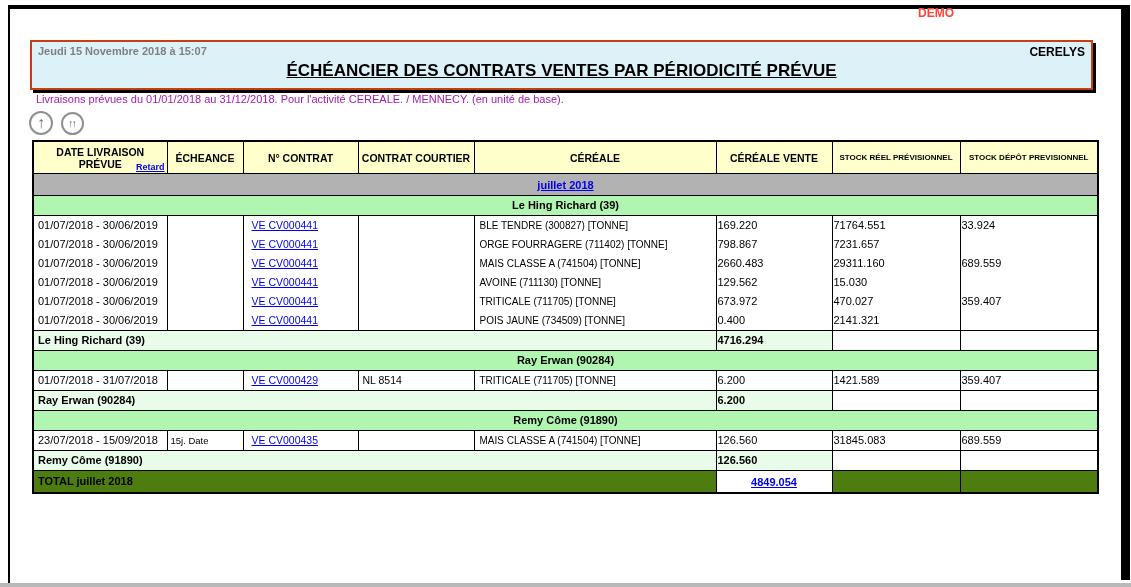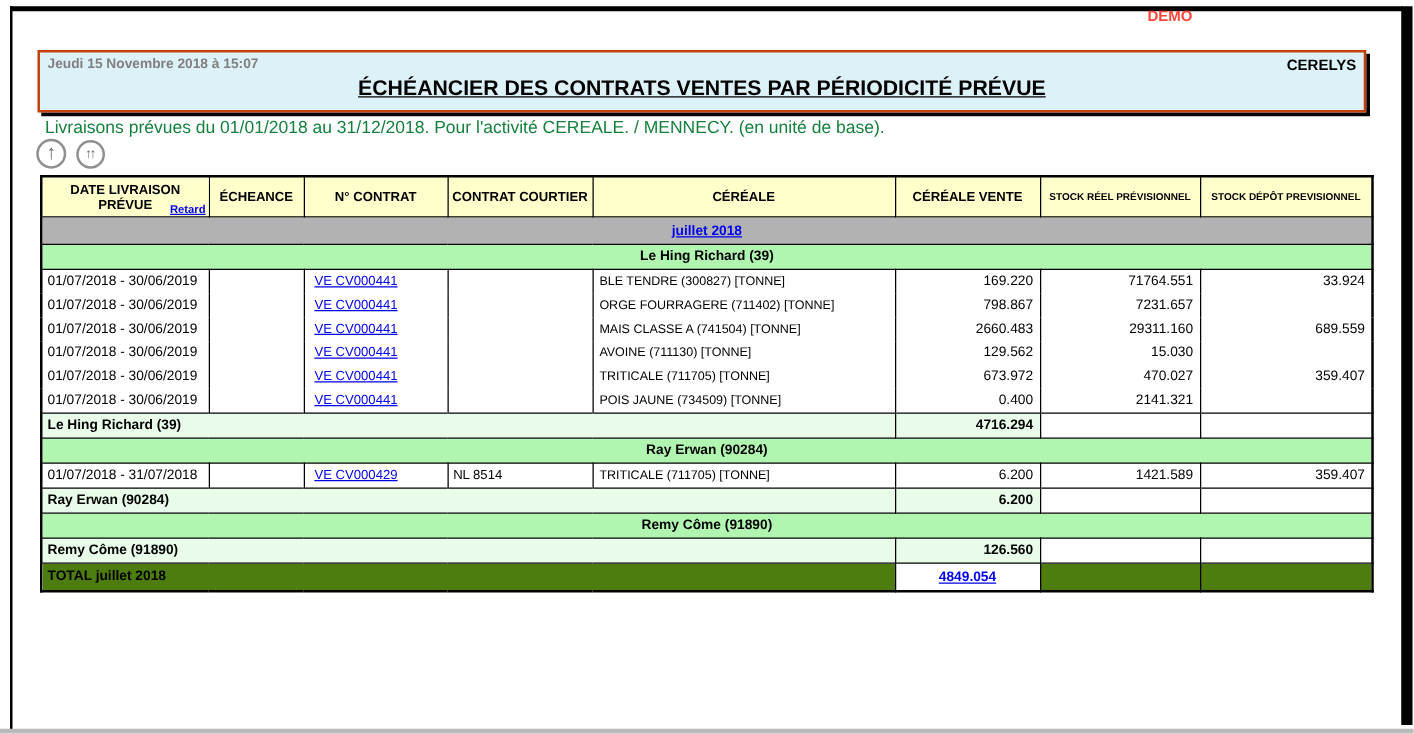--- a/index.html
+++ b/index.html
@@ -13,21 +13,21 @@
   .frame-bottom{position:absolute;left:0;top:583px;width:1131px;height:4px;background:#b9b9b9;}
 
   .demo{position:absolute;top:6px;right:42px;color:#ff4538;font-weight:bold;font-size:12px;}
 
   
   .header-box{position:absolute;left:30px;top:40px;width:1059px;height:46px;background:#ddf1f8;border:2px solid #c2410c;box-shadow:3px 3px 0 #000;}
   .hb-date{position:absolute;left:6px;top:3px;font-size:11px;font-weight:bold;color:#808080;}
   .hb-brand{position:absolute;right:6px;top:3px;font-size:12px;font-weight:bold;color:#000;}
   .hb-title{position:absolute;left:0;right:0;top:19px;text-align:center;font-size:17px;font-weight:bold;text-decoration:underline;color:#000;white-space:nowrap;}
 
-  .subtitle{position:absolute;left:36px;top:93px;font-size:14px;color:#15803d;}
+  .subtitle{position:absolute;left:36px;top:93px;font-size:11px;color:#a21caf;}
 
   .nav{position:absolute;left:29px;top:111px;display:flex;gap:8px;align-items:center;}
   .circle-btn{width:24px;height:24px;border:2px solid #8f8f8f;border-radius:50%;background:#fff;display:flex;align-items:center;justify-content:center;color:#6f6f6f;font-weight:bold;cursor:pointer;box-sizing:border-box;}
   .circle-btn.single{font-size:16px;line-height:16px;}
   .circle-btn.double{width:23px;height:23px;font-size:11px;line-height:11px;letter-spacing:-2px;padding-right:2px;}
 
   
   table.report{position:absolute;left:32px;top:140px;border-collapse:collapse;table-layout:fixed;border:2px solid #000;width:1065px;}
   col.w0{width:134px}col.w1{width:76px}col.w2{width:115px}col.w3{width:116px}
   col.w4{width:242px}col.w5{width:116px}col.w6{width:128px}col.w7{width:138px}
@@ -44,21 +44,21 @@
   tr.month a{font-size:11px;font-weight:bold;}
   tr.group td{background:#b0f6b0;border:1px solid #000;text-align:center;font-weight:bold;font-size:11px;}
 
   tr.data td{background:#fff;border-left:1px solid #000;border-right:1px solid #000;border-top:none;border-bottom:none;}
   td.c-date{font-size:11px;padding-left:4px;}
   td.c-ech{font-size:9.5px;padding-left:3px;}
   td.c-con{font-size:10.5px;padding-left:8px;}
   td.c-con a{font-size:10.5px;}
   td.c-cou{font-size:10.5px;padding-left:4px;}
   td.c-cer{font-size:10px;padding-left:5px;}
-  td.num{font-size:11px;text-align:right;padding-right:5px;}
+  td.num{font-size:11px;padding-right:5px;}
 
   tr.subtotal td{background:#e9fce9;border:1px solid #000;font-weight:bold;}
   tr.subtotal td.label{font-size:11px;text-align:left;padding-left:4px;}
   tr.subtotal td.blank{background:#fff;}
 
   tr.total td{background:#4d7c0f;border:1px solid #000;font-weight:bold;}
   tr.total td.label{font-size:11px;text-align:left;padding-left:4px;}
   tr.total td.qty-cell{background:#fff;text-align:center;border-radius:11px;}
   tr.total a{font-size:11px;font-weight:bold;}
 </style>
@@ -201,20 +201,30 @@
         </tr>
         <tr class="subtotal">
           <td class="label" colspan="5">Ray Erwan (90284)</td>
           <td class="num">6.200</td>
           <td class="blank"></td>
           <td class="blank"></td>
         </tr>
         <tr class="group">
           <td colspan="8">Remy Côme (91890)</td>
         </tr>
+        <tr class="data">
+          <td class="c-date">23/07/2018 - 15/09/2018</td>
+          <td class="c-ech">15j. Date</td>
+          <td class="c-con"><a>VE CV000435</a></td>
+          <td class="c-cou"></td>
+          <td class="c-cer">MAIS CLASSE A (741504) [TONNE]</td>
+          <td class="num">126.560</td>
+          <td class="num">31845.083</td>
+          <td class="num">689.559</td>
+        </tr>
         <tr class="subtotal">
           <td class="label" colspan="5">Remy Côme (91890)</td>
           <td class="num">126.560</td>
           <td class="blank"></td>
           <td class="blank"></td>
         </tr>
         <tr class="total">
           <td class="label" colspan="5">TOTAL juillet 2018</td>
           <td class="qty-cell"><a>4849.054</a></td>
           <td></td>

